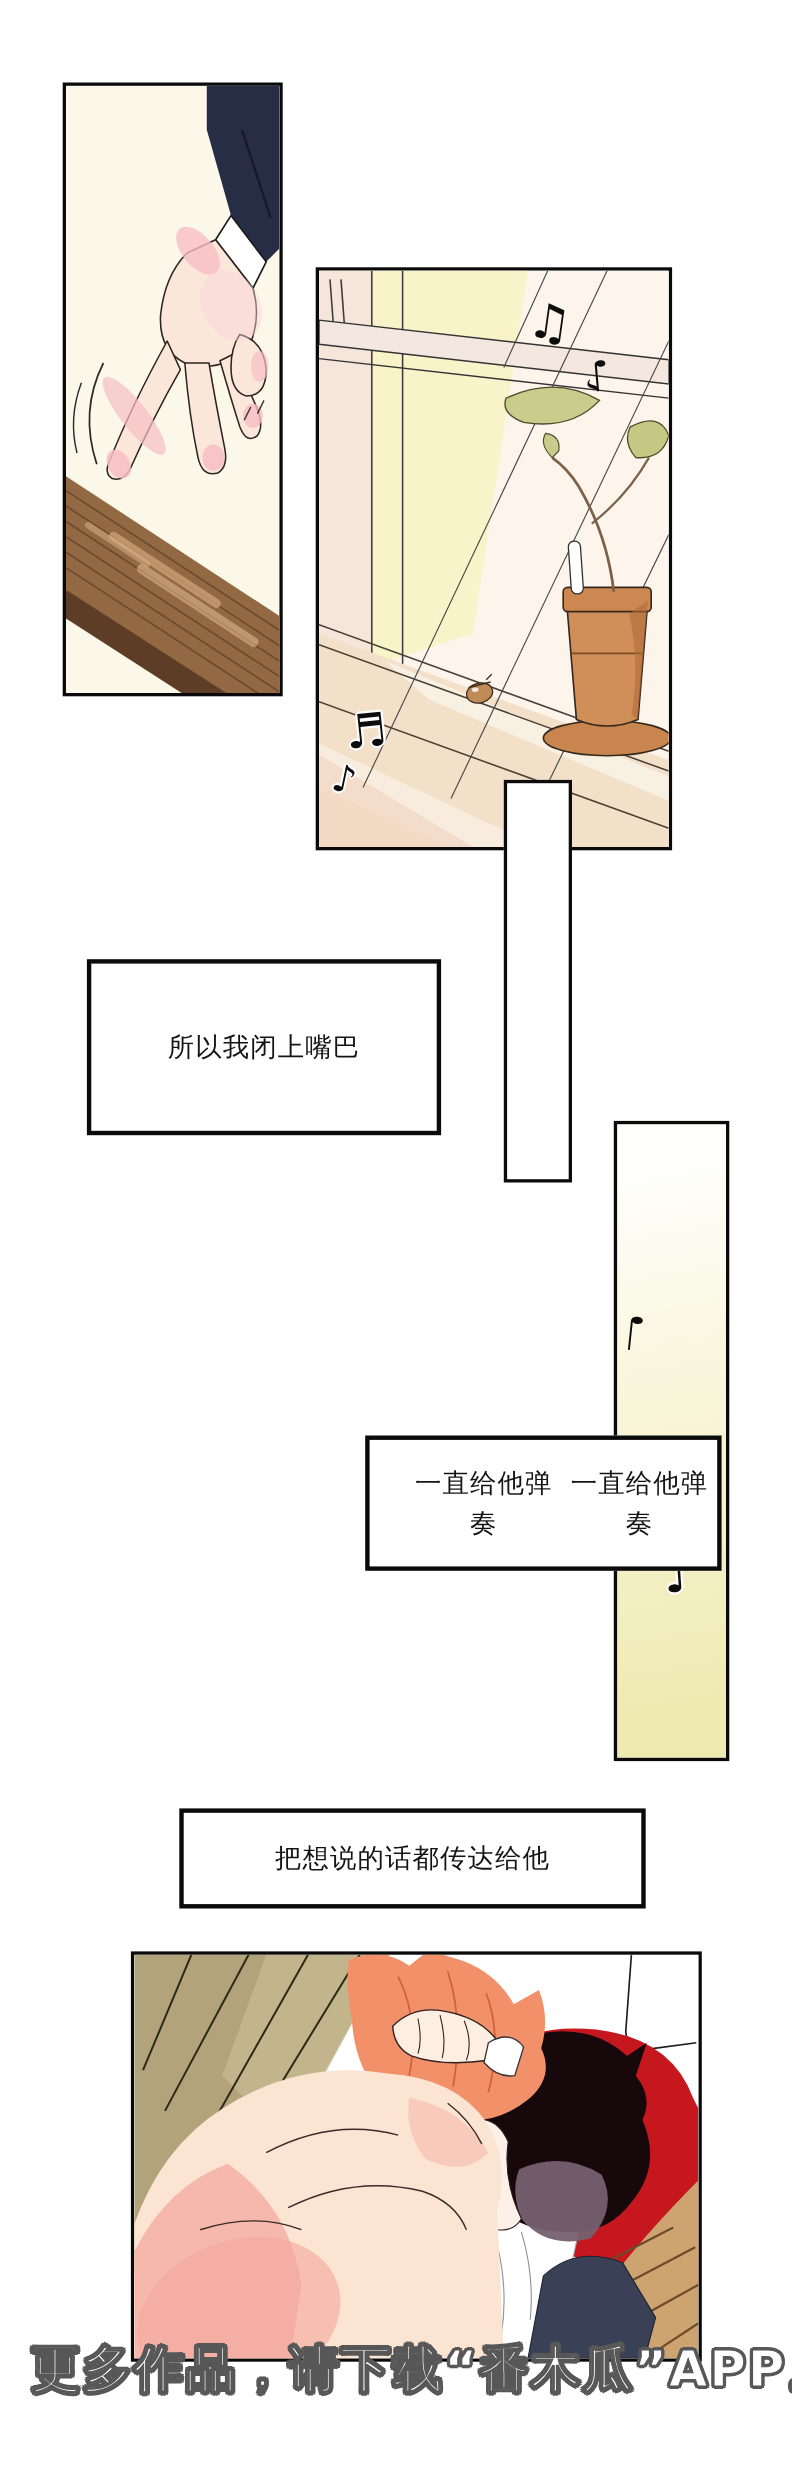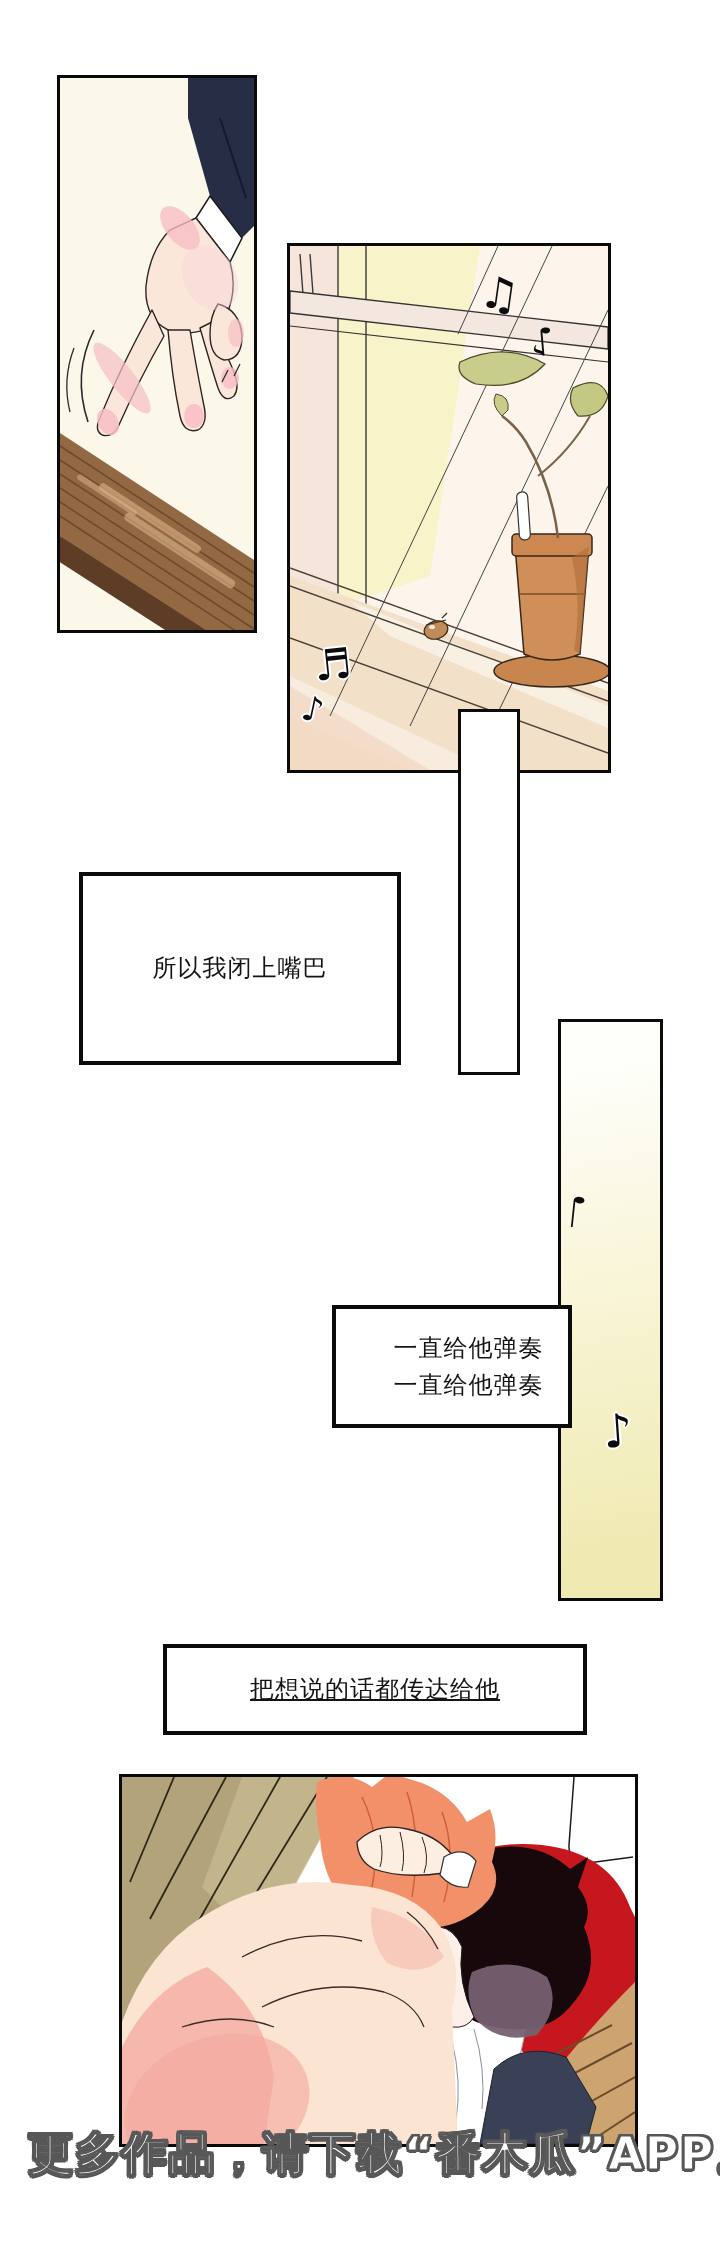--- a/index.html
+++ b/index.html
@@ -131,35 +131,35 @@
     </svg>
 
     <span class="note" style="left:190px;top:26px;font-size:44px;transform:rotate(8deg);">♫</span>
     <span class="note" style="left:240px;top:76px;font-size:38px;transform:rotate(175deg);">♪</span>
     <span class="note halo" style="left:24px;top:398px;font-size:42px;transform:rotate(-6deg);">♬</span>
     <span class="note halo" style="left:12px;top:446px;font-size:34px;transform:rotate(12deg);">♪</span>
   </div>
 
   <div class="strip"></div>
 
-  <div class="caption" style="left:79px;top:872px;width:322px;height:193px;">
+  <div class="caption" style="left:79px;top:872px;width:322px;height:160px;">
     <span>所以我闭上嘴巴</span>
   </div>
 
   <div class="panel3">
     <span class="note" style="left:6px;top:168px;font-size:42px;transform:rotate(186deg);position:absolute;">♩</span>
     <span class="note halo" style="left:42px;top:386px;font-size:46px;transform:rotate(-4deg);position:absolute;">♪</span>
   </div>
 
-  <div class="caption" style="left:332px;top:1305px;width:240px;height:123px;flex-direction:column;padding-left:33px;">
+  <div class="caption" style="left:332px;top:1305px;width:324px;height:123px;flex-direction:row;padding-left:33px;">
     <span>一直给他弹奏</span>
     <span>一直给他弹奏</span>
   </div>
 
-  <div class="caption" style="left:163px;top:1644px;width:424px;height:91px;text-decoration:underline;">
+  <div class="caption" style="left:163px;top:1644px;width:424px;height:91px;">
     <span>把想说的话都传达给他</span>
   </div>
 
   <div class="panel" style="left:119px;top:1774px;width:519px;height:373px;">
     <svg viewBox="0 0 513 367" preserveAspectRatio="none">
       <rect x="0" y="0" width="513" height="367" fill="#ffffff"></rect>
 
       <polygon points="0,0 232,0 135,175 0,290" fill="#b2a37a"></polygon>
       <polygon points="120,0 232,0 140,170 80,110" fill="#c6b890" opacity="0.8"></polygon>
       <g stroke="#2c2817" stroke-width="1.8">

